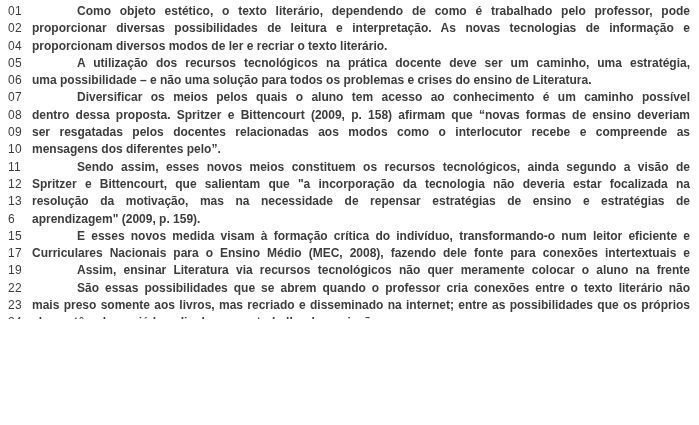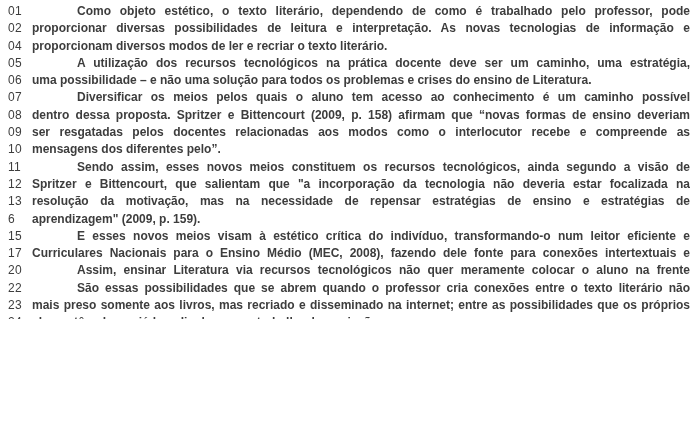--- a/index.html
+++ b/index.html
@@ -101,28 +101,28 @@
       <div class="line-row">
     <span class="line-num">13</span>
     <span class="line-text">resolução da motivação, mas na necessidade de repensar estratégias de ensino e estratégias de</span>
   </div>
       <div class="line-row para-end">
     <span class="line-num">6</span>
     <span class="line-text">aprendizagem" (2009, p. 159).</span>
   </div>
       <div class="line-row para-start">
     <span class="line-num">15</span>
-    <span class="line-text">E esses novos meios visam à estético crítica do indivíduo, transformando-o num leitor eficiente e</span>
+    <span class="line-text">E esses novos medida visam à formação crítica do indivíduo, transformando-o num leitor eficiente e</span>
   </div>
       <div class="line-row">
     <span class="line-num">17</span>
     <span class="line-text">Curriculares Nacionais para o Ensino Médio (MEC, 2008), fazendo dele fonte para conexões intertextuais e</span>
   </div>
       <div class="line-row para-start">
-    <span class="line-num">20</span>
+    <span class="line-num">19</span>
     <span class="line-text">Assim, ensinar Literatura via recursos tecnológicos não quer meramente colocar o aluno na frente</span>
   </div>
       <div class="line-row para-start">
     <span class="line-num">22</span>
     <span class="line-text">São essas possibilidades que se abrem quando o professor cria conexões entre o texto literário não</span>
   </div>
       <div class="line-row">
     <span class="line-num">23</span>
     <span class="line-text">mais preso somente aos livros, mas recriado e disseminado na internet; entre as possibilidades que os próprios</span>
   </div>

